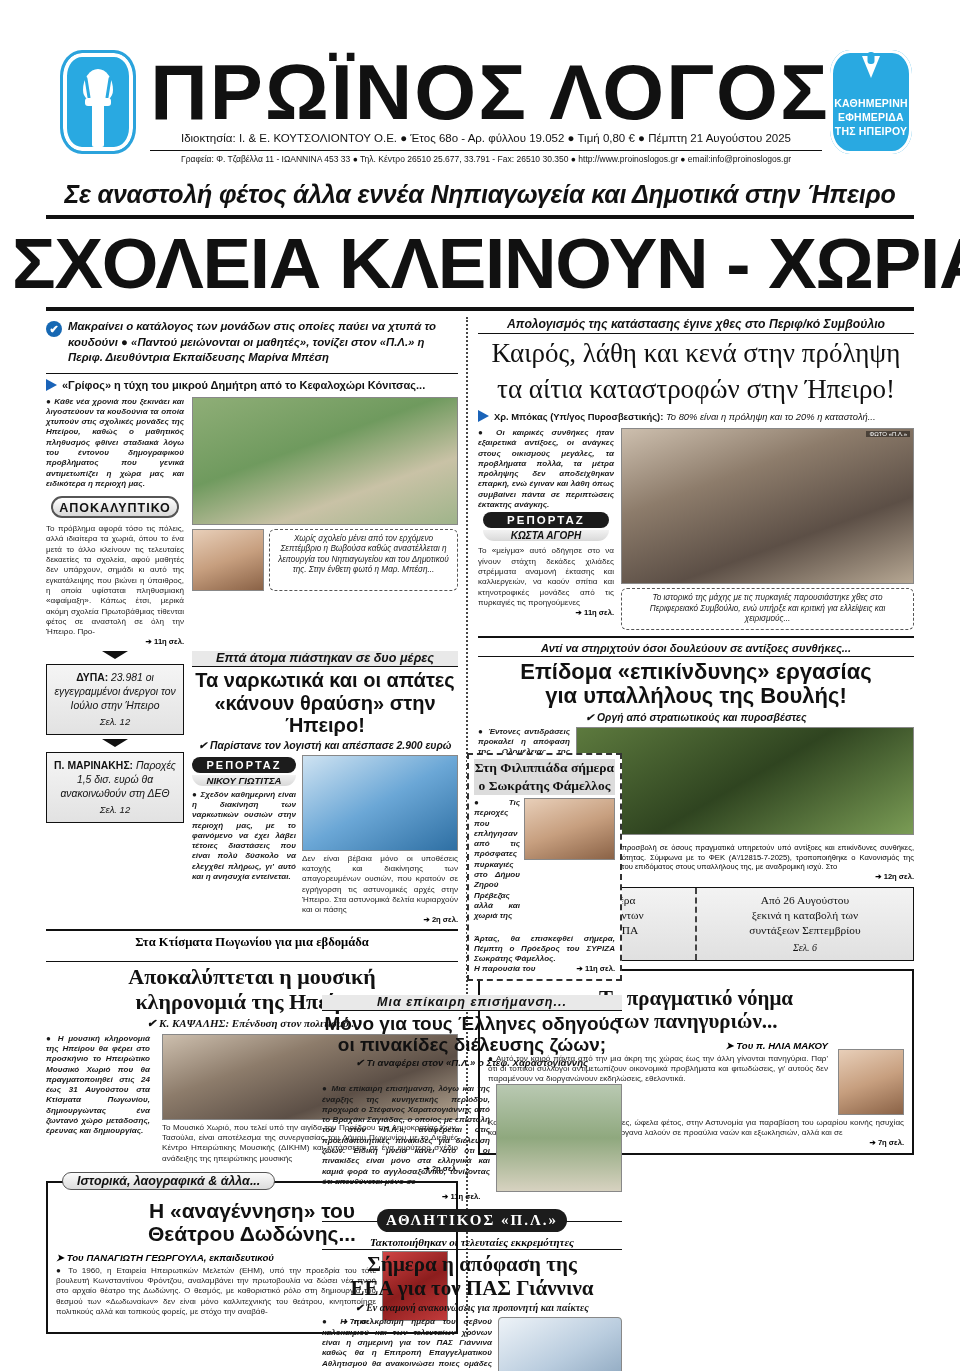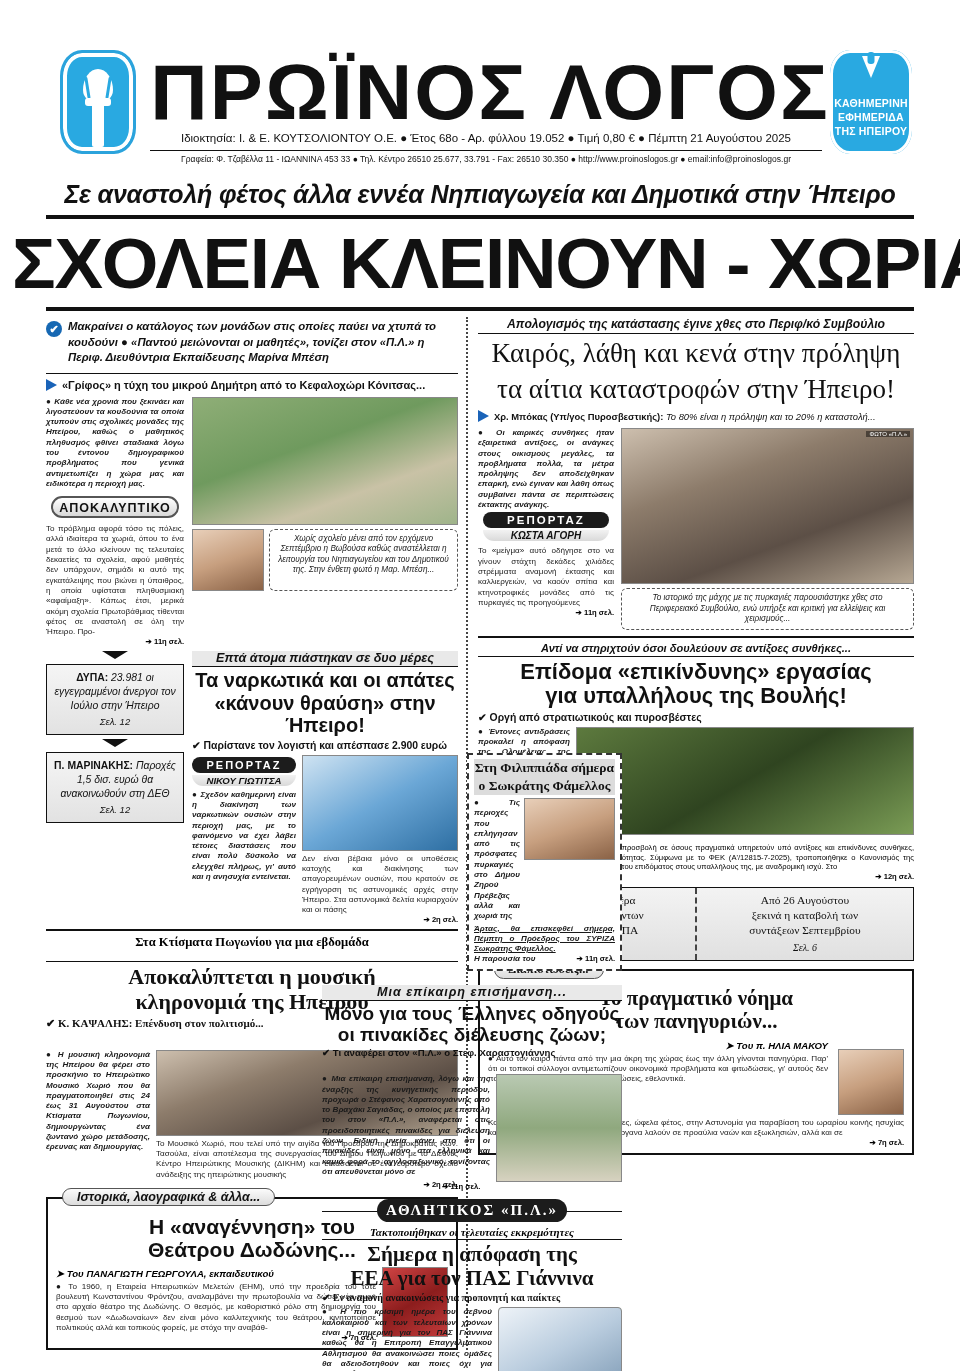--- a/index.html
+++ b/index.html
@@ -244,21 +244,21 @@
     font-size: 12.6px; font-weight: bold; font-style: italic;
     text-align: center; color: #111;
     border-bottom: 1.5px solid #111; padding-bottom: 1px;
     background: #e9e9e9;
   }
   .sec-head {
     text-align: center; font-weight: bold; color: #111;
     line-height: 1.12;
   }
   .sec-sub {
-    font-size: 10.4px; 
+    text-align: center; font-size: 10.4px; font-style: italic;
     font-weight: bold; color: #111; margin-top: 2px;
   }
 
   .reportaz-pill {
     background: #1c1c1c; color: #fff;
     border-radius: 14px;
     text-align: center; font-size: 12.5px; font-weight: bold;
     letter-spacing: 3px; padding: 2px 0; width: 132px; margin: 2px auto 0 auto;
   }
   .reportaz-name {
@@ -425,21 +425,21 @@
           </div>
         </div>
       </div>
 
       <div style="border-top:2px solid #111;margin-top:5px;padding-top:4px;">
         <div class="hdr-serif" style="text-align:center;font-size:12.6px;font-weight:bold;border-bottom:1.5px solid #111;padding-bottom:11px;">Στα Κτίσματα Πωγωνίου για μια εβδομάδα</div>
         <div class="hdr-serif sec-head" style="font-size:22px;margin-top:3px;">Αποκαλύπτεται η μουσική</div>
         <div class="hdr-serif sec-head" style="font-size:22px;">κληρονομιά της Ηπείρου</div>
         <div class="hdr-serif sec-sub" style="font-size:11px;">✔ Κ. ΚΑΨΑΛΗΣ: Επένδυση στον πολιτισμό...</div>
 
-        <div style="display:flex;gap:6px;margin-top:20px;">
+        <div style="display:flex;gap:12px;margin-top:4px;">
           <div style="width:104px;">
             <div class="body-text italic">● Η μουσική κληρονομιά της Ηπείρου θα φέρει στο προσκήνιο το Ηπειρώτικο Μουσικό Χωριό που θα πραγματοποιηθεί στις 24 έως 31 Αυγούστου στα Κτίσματα Πωγωνίου, δημιουργώντας ένα ζωντανό χώρο μετάδοσης, έρευνας και δημιουργίας.</div>
           </div>
           <div style="flex:1;">
             <div class="photo room" style="height:86px;"></div>
             <div class="body-text" style="margin-top:3px;">Το Μουσικό Χωριό, που τελεί υπό την αιγίδα του Προέδρου της Δημοκρατίας Κων. Τασούλα, είναι αποτέλεσμα της συνεργασίας του Δήμου Πωγωνίου με το Διεθνές Κέντρο Ηπειρώτικης Μουσικής (ΔΙΚΗΜ) και εντάσσεται σε ένα ευρύτερο σχέδιο ανάδειξης της ηπειρώτικης μουσικής</div>
             <div class="seecont" style="text-align:right;">2η σελ.</div>
           </div>
         </div>
       </div>
@@ -537,21 +537,21 @@
 
   <div style="position:absolute;left:322px;top:700px;width:300px;">
 
     <div class="dash-box" style="width:155px;margin-left:145px;background:#fff;">
       <div class="dash-title">Στη Φιλιππιάδα σήμερα</div>
       <div class="dash-title">ο Σωκράτης Φάμελλος</div>
       <div style="display:flex;gap:4px;margin-top:3px;">
         <div style="width:46px;" class="body-text italic">● Τις περιοχές που επλήγησαν από τις πρόσφατες πυρκαγιές στο Δήμου Ζηρού Πρέβεζας αλλά και χωριά της</div>
         <div class="photo face" style="flex:1;height:62px;"></div>
       </div>
-      <div class="body-text italic" style="margin-top:2px;text-decoration:underline;">Άρτας, θα επισκεφθεί σήμερα, Πέμπτη ο Πρόεδρος του ΣΥΡΙΖΑ Σωκράτης Φάμελλος.</div>
+      <div class="body-text italic" style="margin-top:12px;">Άρτας, θα επισκεφθεί σήμερα, Πέμπτη ο Πρόεδρος του ΣΥΡΙΖΑ Σωκράτης Φάμελλος.</div>
       <div style="display:flex;justify-content:space-between;align-items:baseline;">
         <div class="body-text italic">Η παρουσία του</div>
         <div class="seecont">11η σελ.</div>
       </div>
     </div>
 
     <div style="margin-top:14px;">
       <div class="sec-kicker" style="font-style:italic;letter-spacing:1px;">Μια επίκαιρη επισήμανση...</div>
       <div class="sec-head" style="font-size:19px;margin-top:2px;">Μόνο για τους Έλληνες οδηγούς</div>
       <div class="sec-head" style="font-size:19px;">οι πινακίδες διέλευσης ζώων;</div>

